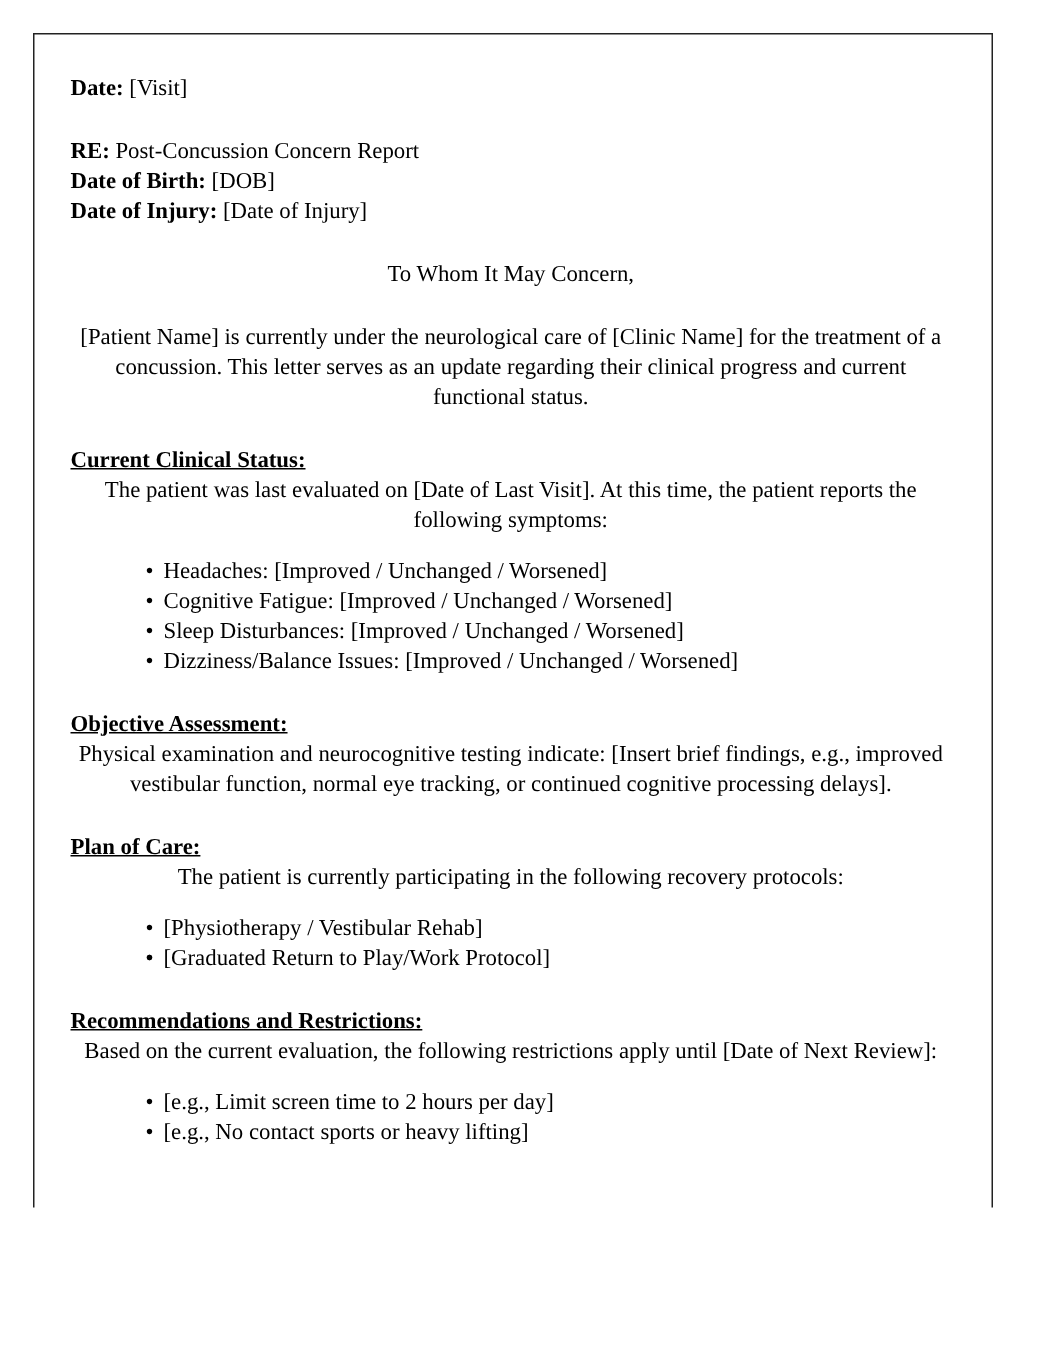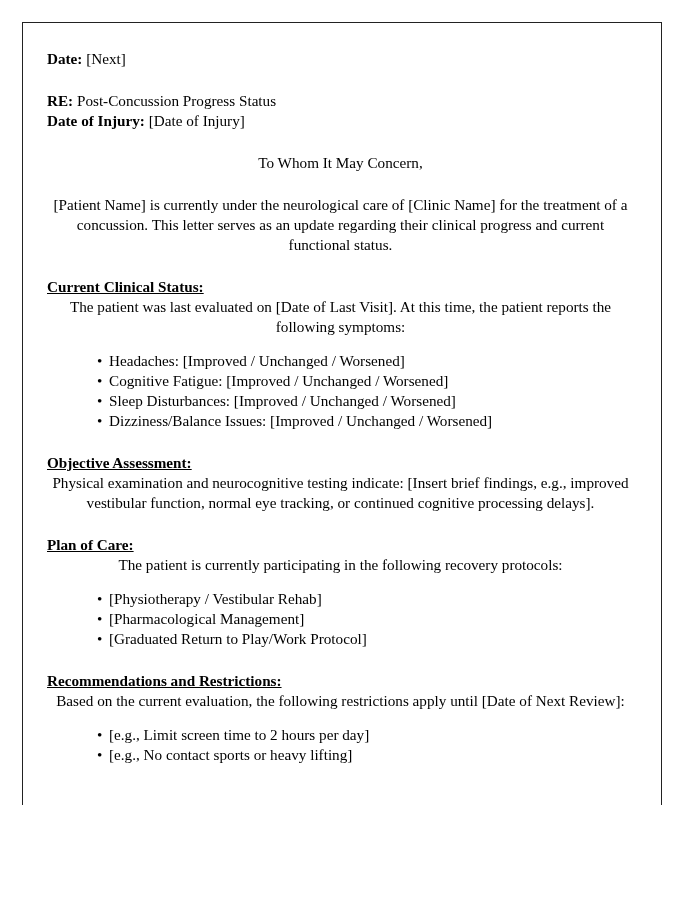--- a/index.html
+++ b/index.html
@@ -74,25 +74,26 @@
     line-height: 20px;
     font-size: 15.2px;
   }
 </style>
 </head>
 <body>
 
 <div id="doc-page">
   <div id="doc-body">
 
-    <p class="line"><span class="lbl">Date:</span> <span>[Next]</span></p>
+    <p class="line"><span class="lbl">Date:</span> <span>[Visit]</span></p>
 
     <div class="gap-lg"></div>
 
-    <p class="line"><span class="lbl">RE:</span> <span>Post-Concussion Progress Status</span></p>
+    <p class="line"><span class="lbl">RE:</span> <span>Post-Concussion Concern Report</span></p>
+    <p class="line"><span class="lbl">Date of Birth:</span> <span>[DOB]</span></p>
     <p class="line"><span class="lbl">Date of Injury:</span> <span>[Date of Injury]</span></p>
 
     <div class="gap-lg"></div>
 
     <p class="para">To Whom It May Concern,</p>
 
     <div class="gap-lg"></div>
 
     <p class="para">[Patient Name] is currently under the neurological care of [Clinic Name] for the treatment of a concussion. This letter serves as an update regarding their clinical progress and current functional status.</p>
 
@@ -113,21 +114,21 @@
     <p class="heading">Objective Assessment:</p>
     <p class="para">Physical examination and neurocognitive testing indicate: [Insert brief findings, e.g., improved vestibular function, normal eye tracking, or continued cognitive processing delays].</p>
 
     <div class="gap-lg"></div>
 
     <p class="heading">Plan of Care:</p>
     <p class="para">The patient is currently participating in the following recovery protocols:</p>
     <div class="gap-md"></div>
     <ul class="bullets">
       <li><span class="bullet-dot">•</span><span>[Physiotherapy / Vestibular Rehab]</span></li>
-      <li><span class="bullet-dot">•</span><span>[Pharmacological Management]</span></li>
+      <li><span class="bullet-dot">•</span></li>
       <li><span class="bullet-dot">•</span><span>[Graduated Return to Play/Work Protocol]</span></li>
     </ul>
 
     <div class="gap-lg"></div>
 
     <p class="heading">Recommendations and Restrictions:</p>
     <p class="para">Based on the current evaluation, the following restrictions apply until [Date of Next Review]:</p>
     <div class="gap-md"></div>
     <ul class="bullets">
       <li><span class="bullet-dot">•</span><span>[e.g., Limit screen time to 2 hours per day]</span></li>

